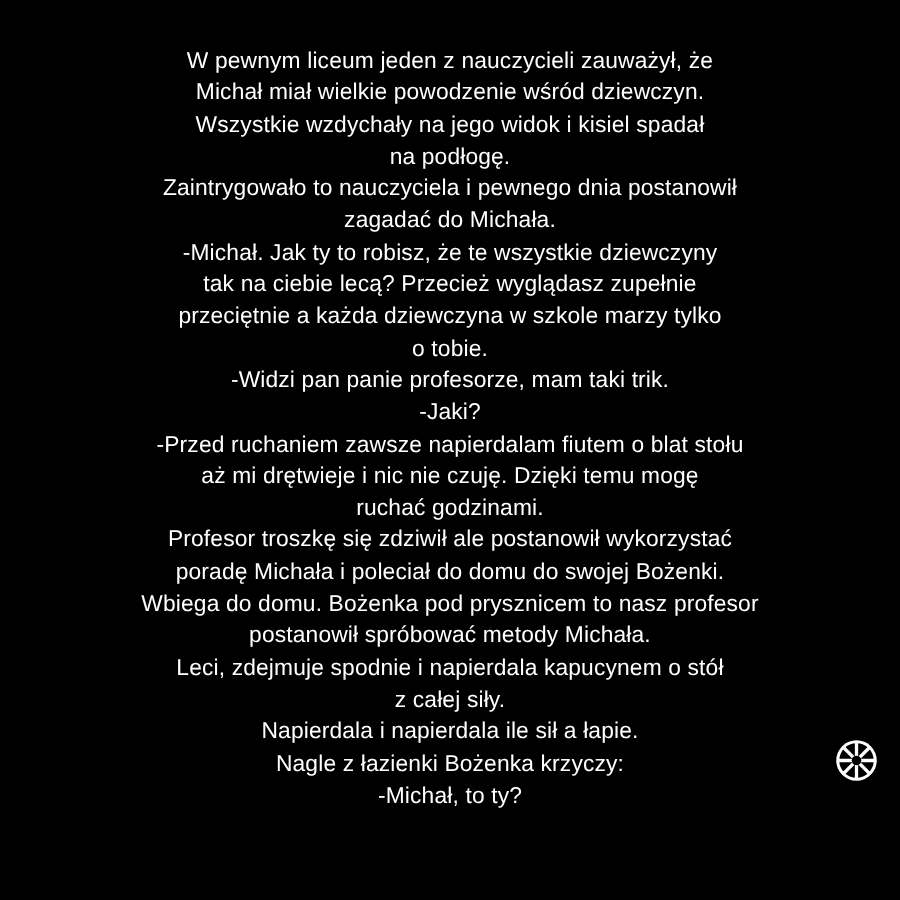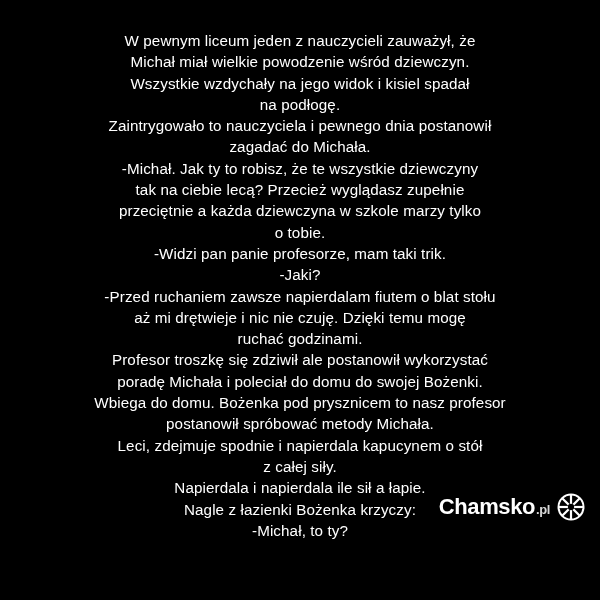--- a/index.html
+++ b/index.html
@@ -89,24 +89,20 @@
 poradę Michała i poleciał do domu do swojej Bożenki.
 Wbiega do domu. Bożenka pod prysznicem to nasz profesor
 postanowił spróbować metody Michała.
 Leci, zdejmuje spodnie i napierdala kapucynem o stół
 z całej siły.
 Napierdala i napierdala ile sił a łapie.
 Nagle z łazienki Bożenka krzyczy:
 -Michał, to ty?</div>
 
   <div class="watermark">
-    <div class="wm-text">
-      <span>Chamsko</span>
-      <span class="wm-suffix">.pl</span>
-    </div>
     <div class="wm-logo">
       <svg width="30" height="30" viewBox="0 0 30 30" aria-hidden="true">
         <circle cx="15" cy="15" r="13.5" fill="#ffffff"></circle>
         <circle cx="15" cy="15" r="11.5" fill="#000000"></circle>
         <g stroke="#ffffff" stroke-width="2.2" stroke-linecap="butt">
           <line x1="15" y1="2" x2="15" y2="28"></line>
           <line x1="2" y1="15" x2="28" y2="15"></line>
           <line x1="6" y1="6" x2="24" y2="24"></line>
           <line x1="24" y1="6" x2="6" y2="24"></line>
         </g>

